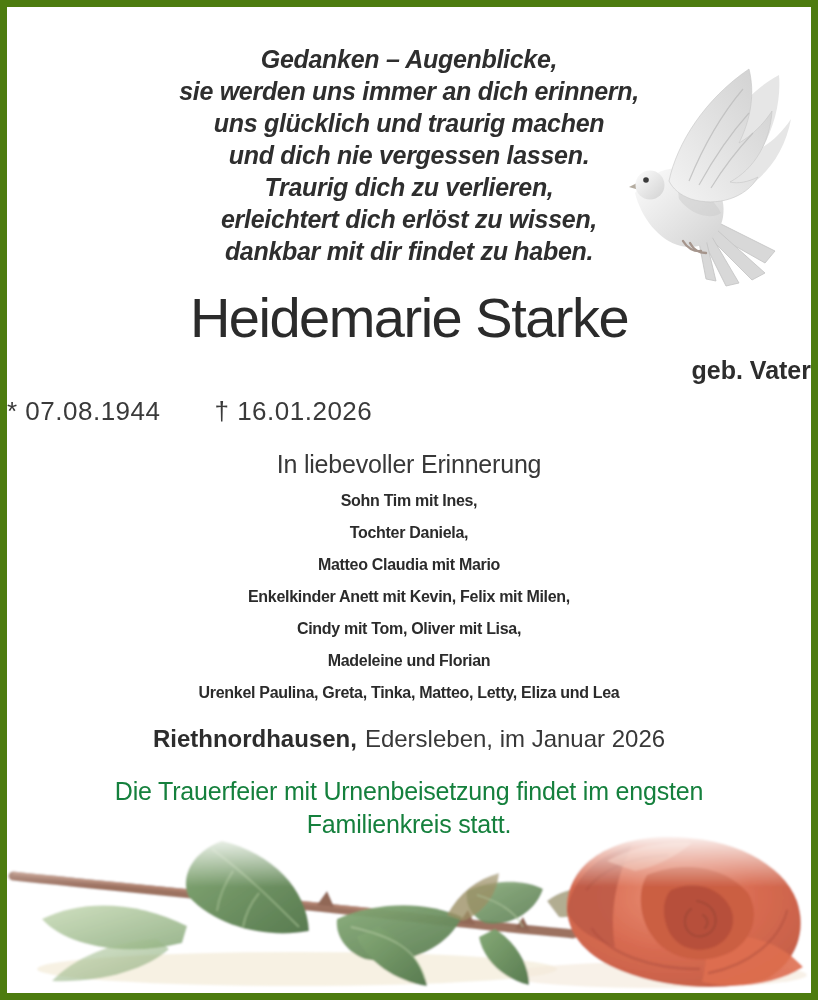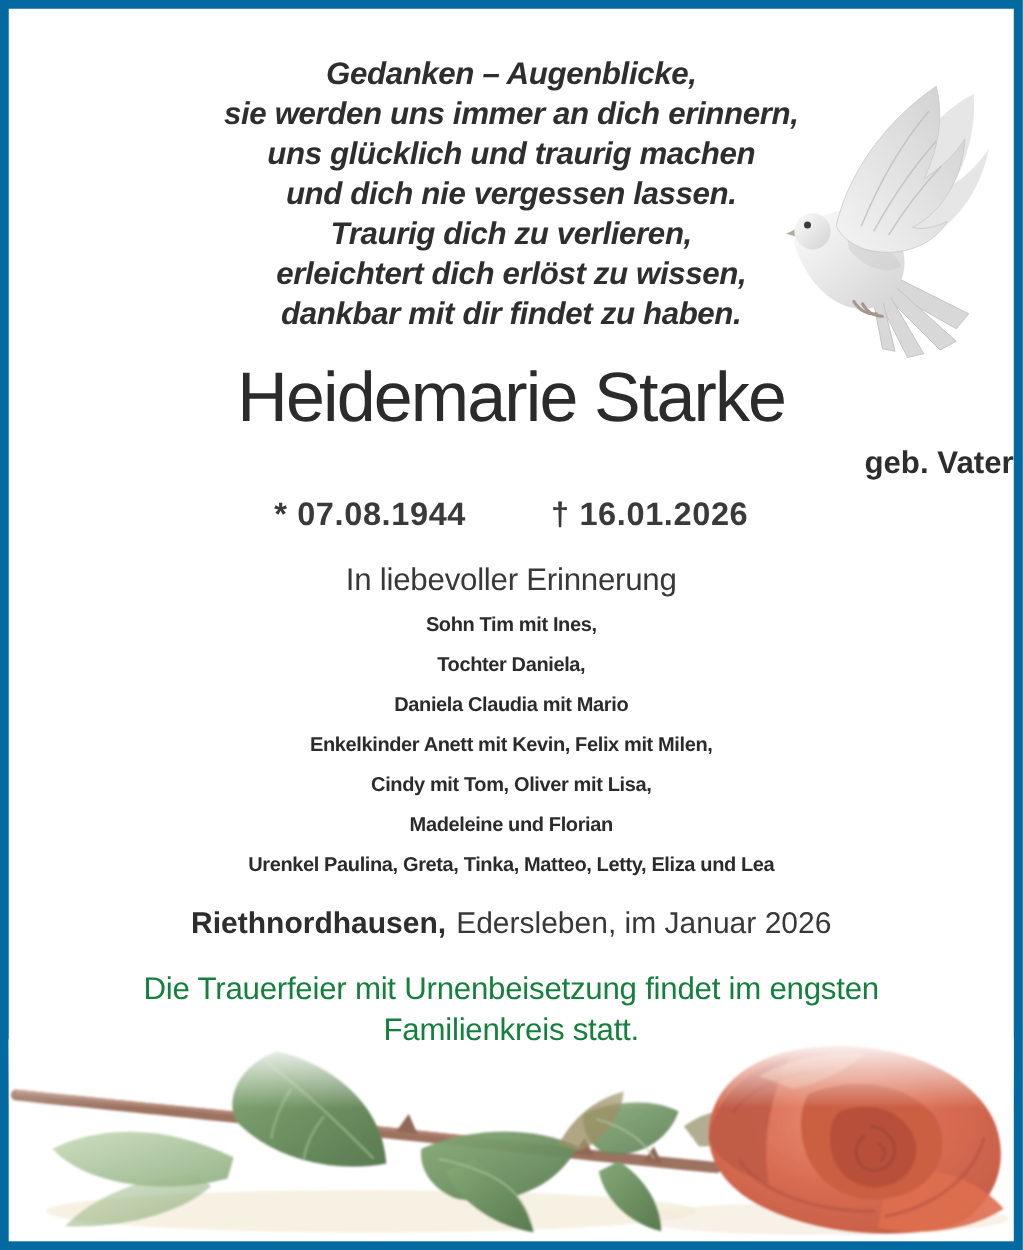--- a/index.html
+++ b/index.html
@@ -1,21 +1,21 @@
 <!DOCTYPE html>
 <html lang="de"><head>
 <meta charset="utf-8">
 <style>
   html,body{margin:0;padding:0;background:#111;}
   .page{
     position:relative;
     width:818px;height:1000px;
     box-sizing:border-box;
     background:#ffffff;
-    border:7px solid #0369a1;
+    border:7px solid #4d7c0f;
     overflow:hidden;
     font-family:"Liberation Sans", sans-serif;
     color:#2d2d2d;
   }
   .content{position:relative;z-index:2;text-align:center;}
   .poem{
     margin-top:36px;
     font-style:italic;
     font-weight:bold;
     font-size:25px;
@@ -35,23 +35,23 @@
     margin-top:2px;
     font-weight:bold;
     font-size:25px;
     line-height:30px;
     text-align:right;
   }
   .dates{
     margin-top:10px;
     font-size:26px;
     line-height:32px;
-    font-weight:700;
+    font-weight:400;
     color:#3a3a3a;
-    display:flex;justify-content:center;gap:68px;
+    display:flex;gap:54px;
     letter-spacing:0.5px;
   }
   .intro{
     margin-top:22px;
     font-size:25px;
     line-height:30px;
     font-weight:400;
     color:#383838;
     letter-spacing:-0.2px;
   }
@@ -243,21 +243,21 @@
     <div class="dates">
       <span>* 07.08.1944</span>
       <span>† 16.01.2026</span>
     </div>
 
     <div class="intro">In liebevoller Erinnerung</div>
 
     <div class="family">
       <div>Sohn Tim mit Ines,</div>
       <div>Tochter Daniela,</div>
-      <div>Daniela Claudia mit Mario</div>
+      <div>Matteo Claudia mit Mario</div>
       <div>Enkelkinder Anett mit Kevin, Felix mit Milen,</div>
       <div>Cindy mit Tom, Oliver mit Lisa,</div>
       <div>Madeleine und Florian</div>
       <div>Urenkel Paulina, Greta, Tinka, Matteo, Letty, Eliza und Lea</div>
     </div>
 
     <div class="location">
       <span class="loc-bold">Riethnordhausen,</span><span class="loc-rest">Edersleben, im Januar 2026</span>
     </div>
 

